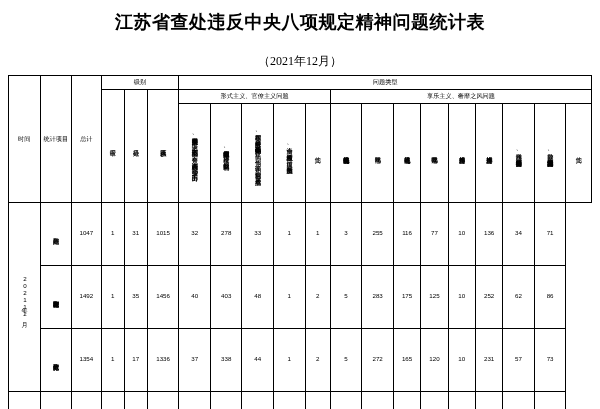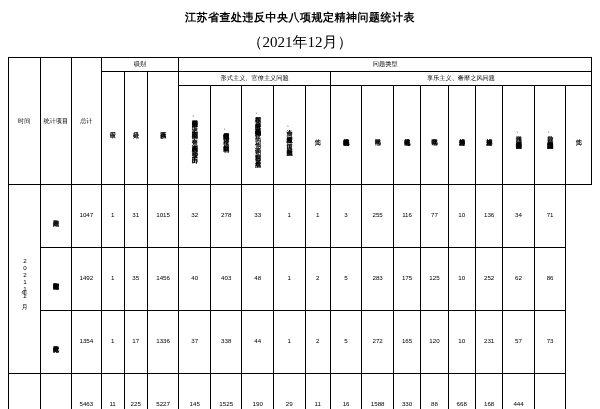--- a/index.html
+++ b/index.html
@@ -5,25 +5,25 @@
   html,body{margin:0;padding:0;}
   body{
     width:600px;height:409px;background:#ffffff;
     font-family:"Liberation Sans","DejaVu Sans",sans-serif;
     color:#000;
     overflow:hidden;
   }
   .page{width:600px;height:409px;position:relative;box-sizing:border-box;padding:6px 8px 0 8px;}
   .title{
     text-align:center;font-family:"Liberation Serif","DejaVu Serif",serif;
-    font-weight:bold;font-size:11px;letter-spacing:.5px;margin-top:4px;
+    font-weight:bold;font-size:18px;letter-spacing:.5px;margin-top:4px;
   }
   .subtitle{
     text-align:center;font-family:"Liberation Serif","DejaVu Serif",serif;
-    font-size:15px;margin-top:8px;margin-bottom:5px;
+    font-size:12px;margin-top:19px;margin-bottom:5px;
   }
   table.main{
     border-collapse:collapse;width:584px;margin:0 auto;
     table-layout:fixed;
   }
   table.main th, table.main td{
     border:1px solid #000;
     text-align:center;
     vertical-align:middle;
     font-size:6.2px;

